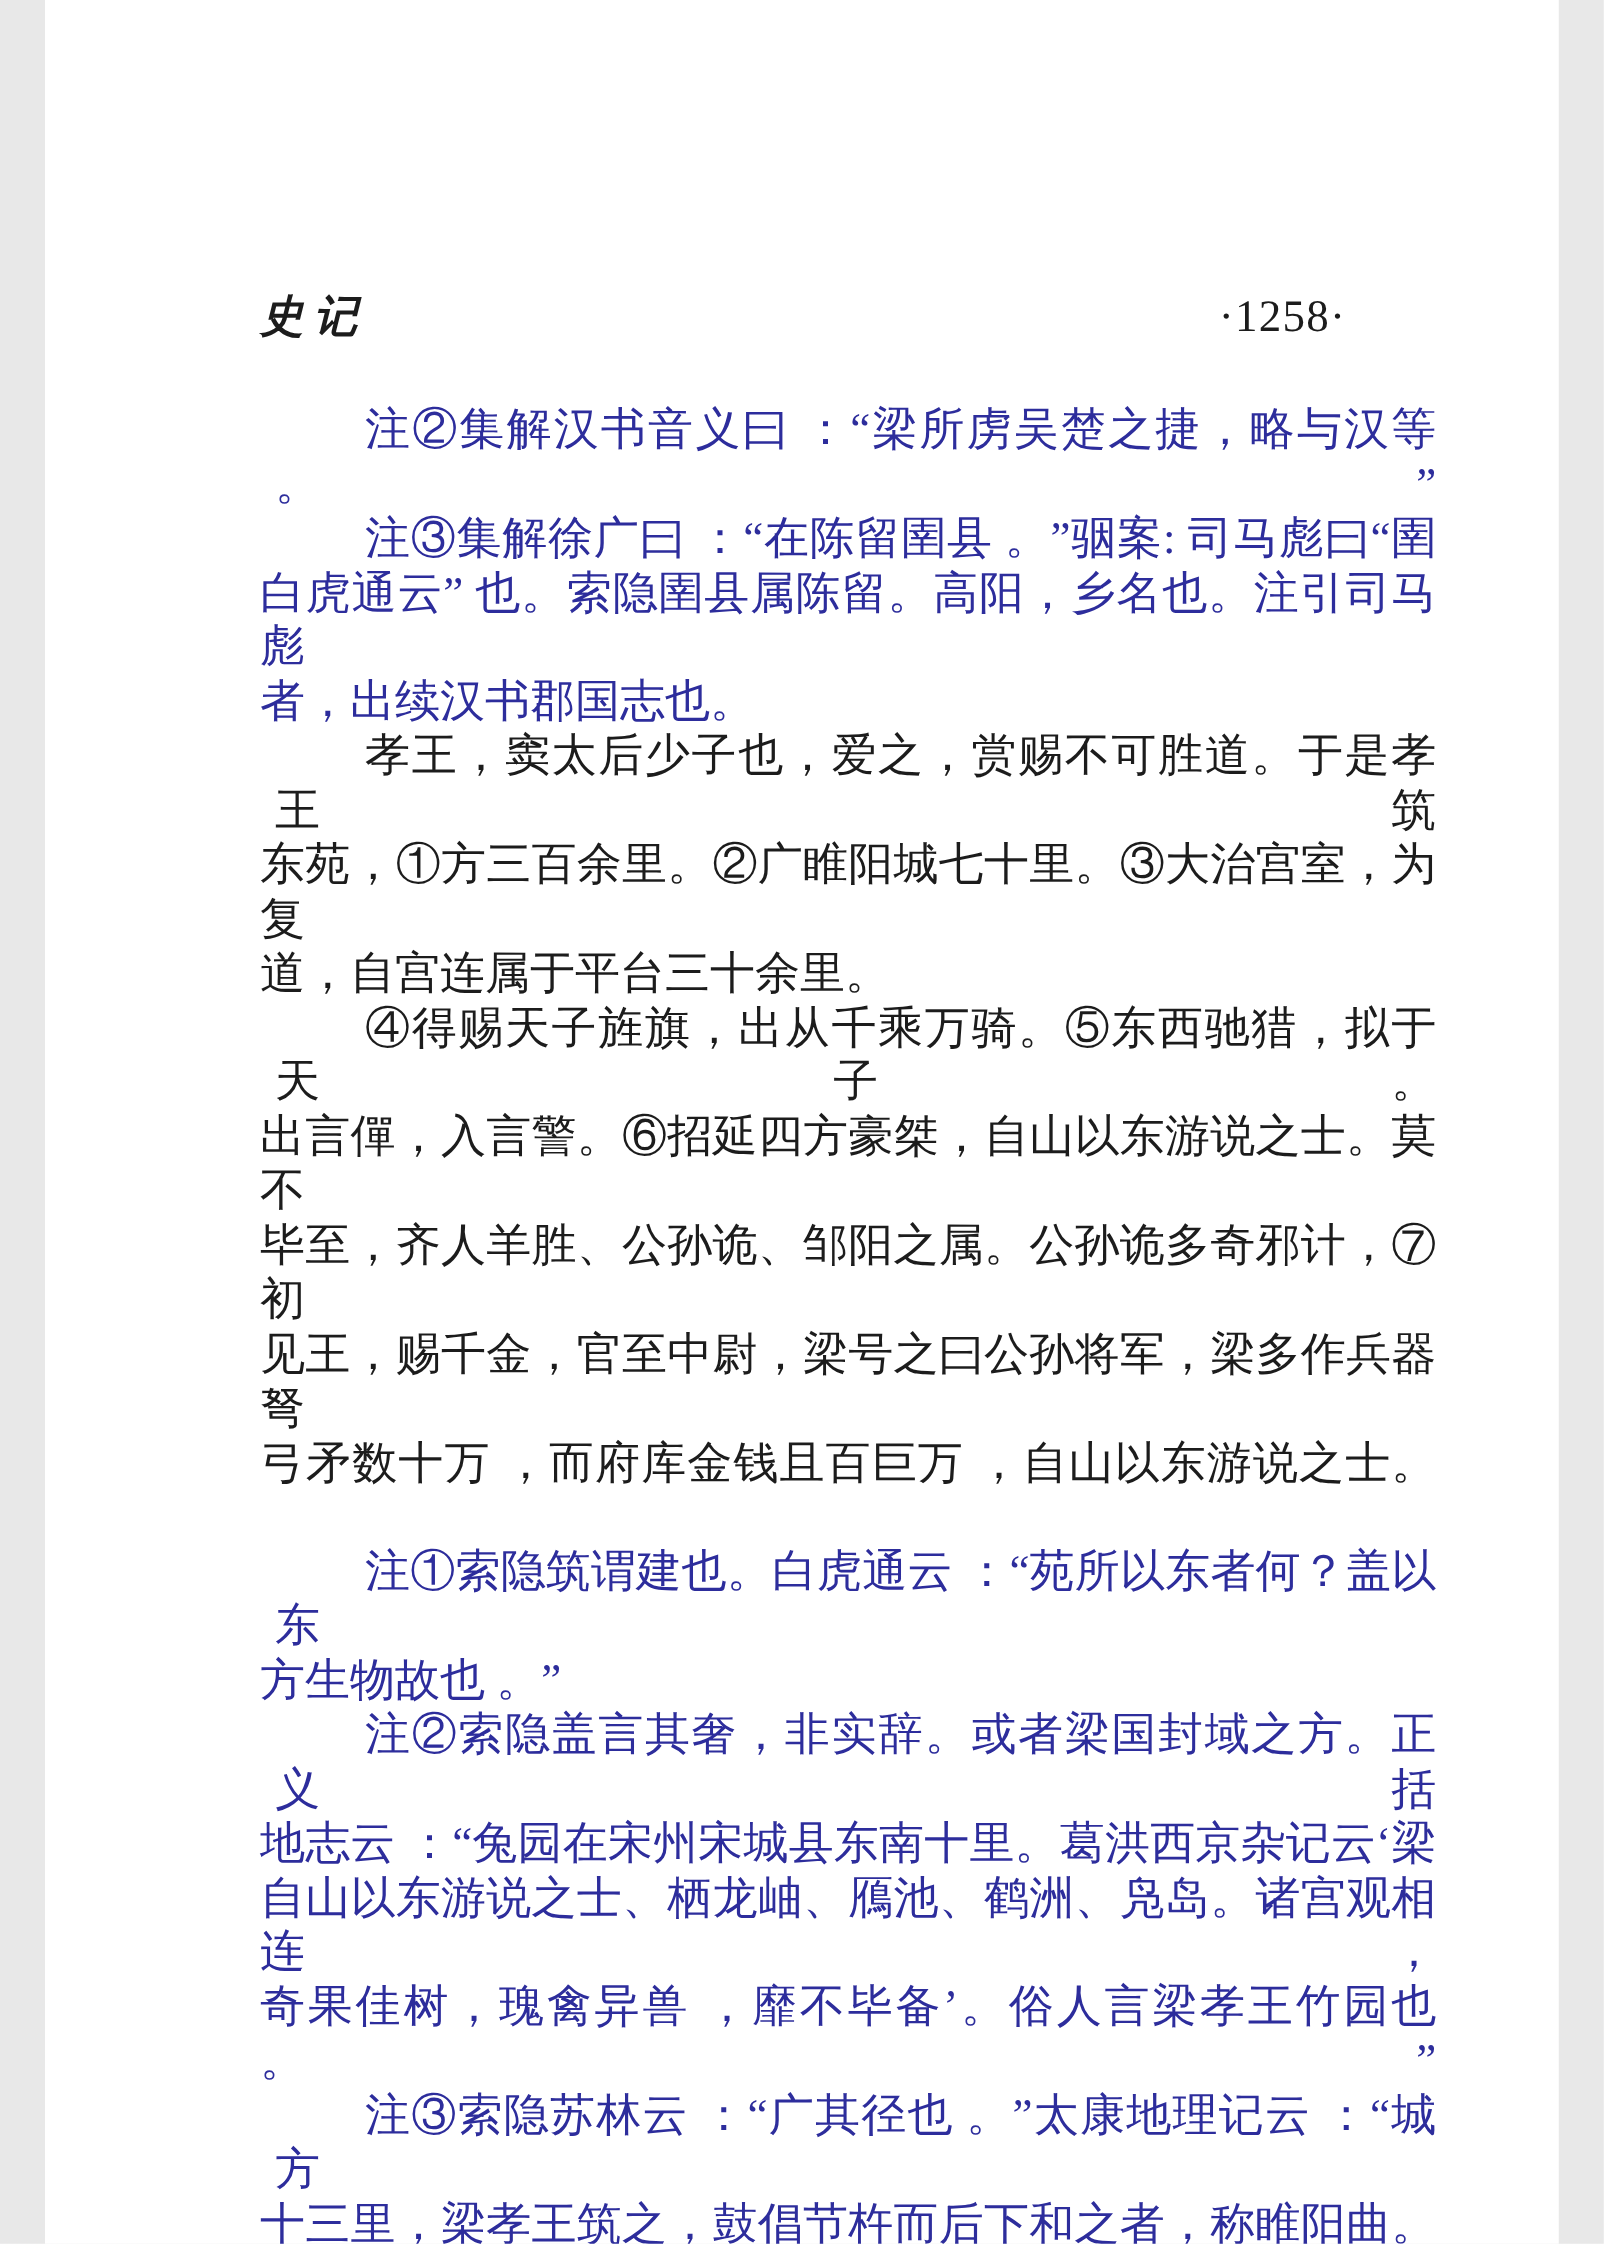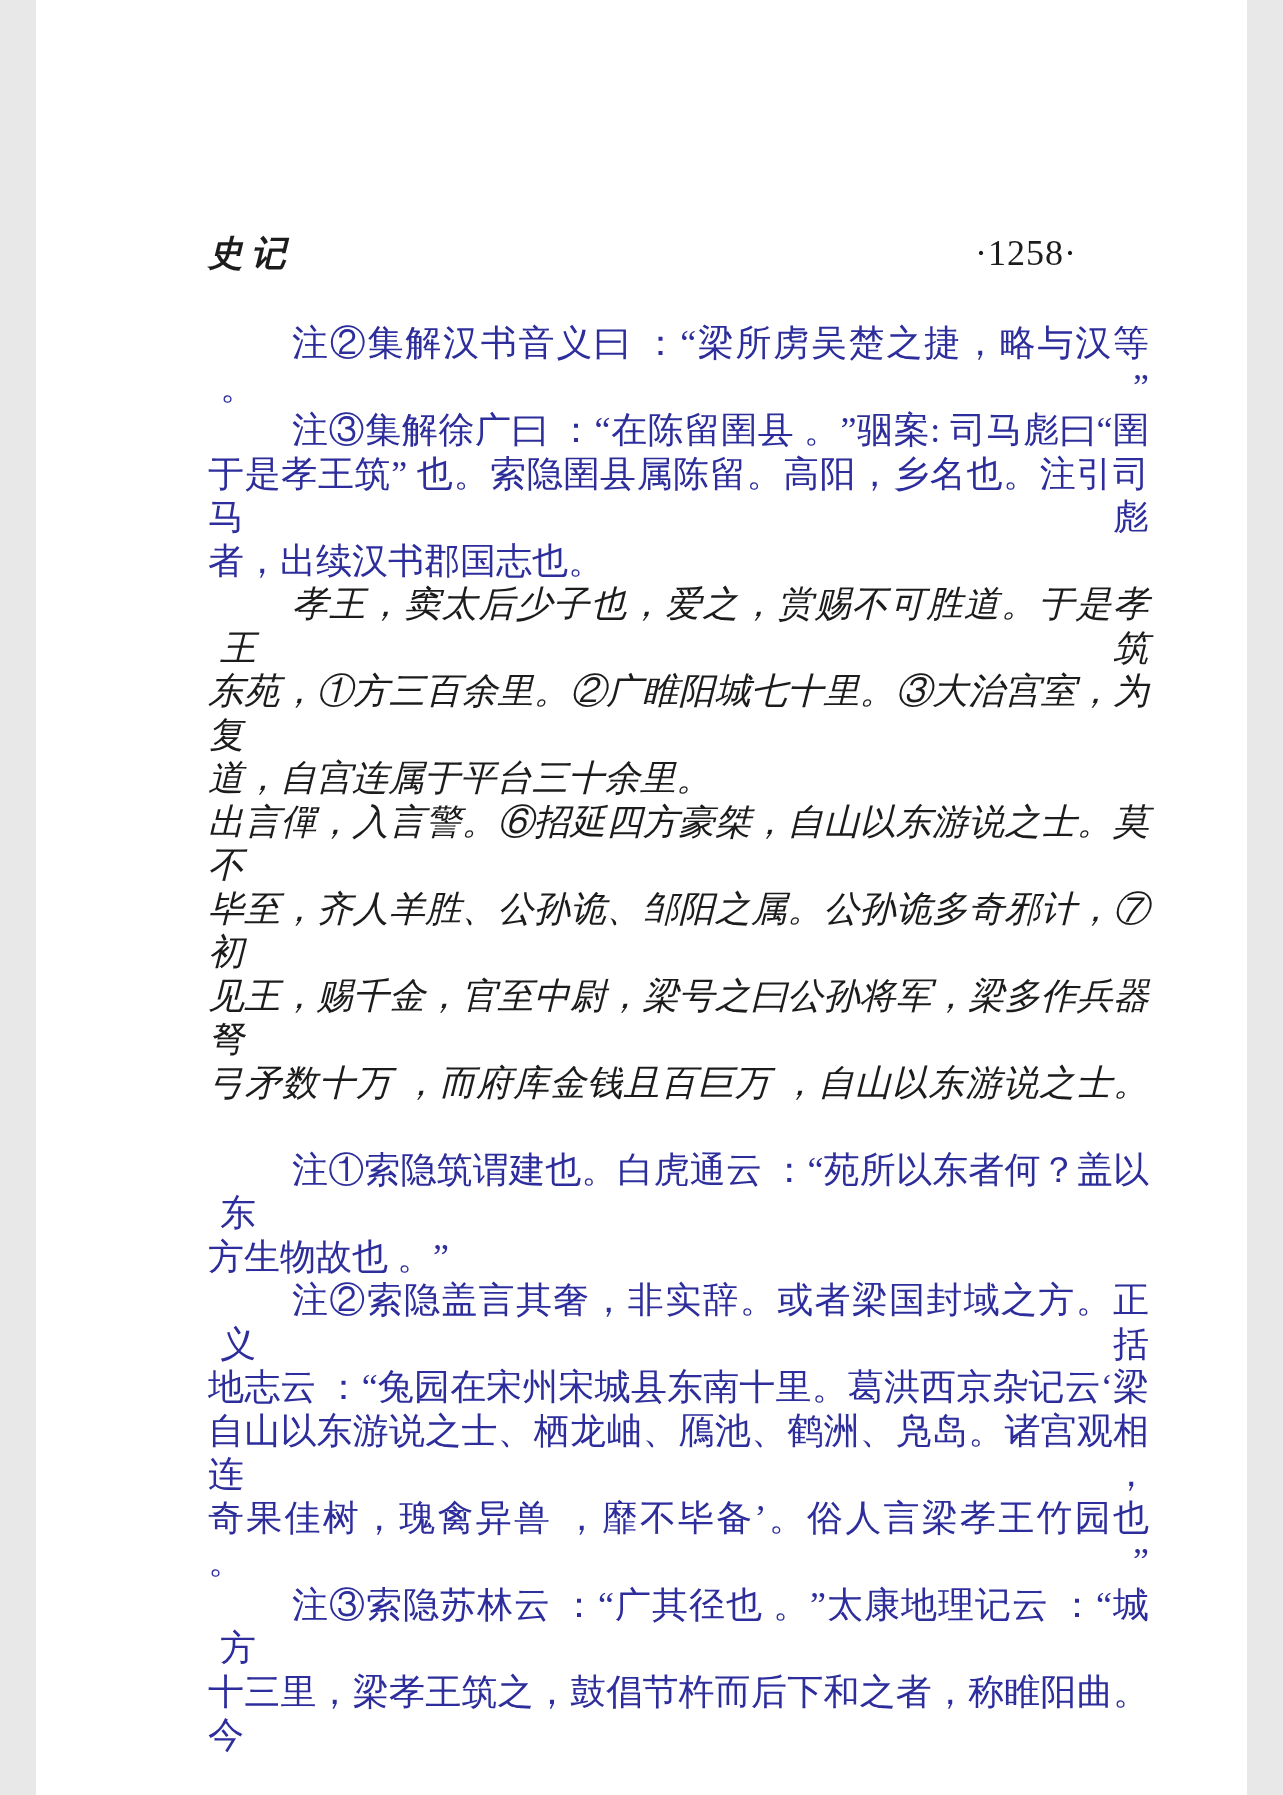--- a/index.html
+++ b/index.html
@@ -47,46 +47,47 @@
     width: 941px;
   }
   .line {
     font-size: 36px;
     line-height: 43.5px;
     min-height: 43.5px;
     white-space: normal;
     color: var(--main-color, #1c1c1c);
   }
   .line.note { color: var(--note-color, #2d2d9c); }
-  .line.main { color: var(--main-color, #1c1c1c); font-style: italic; }
+  .line.main { color: var(--main-color, #1c1c1c); }
   .line.indent { text-indent: 2em; margin-left: 12px; }
   .line.fill {
     text-align: justify;
     text-align-last: justify;
   }
   .line.blank { }
 </style>
 </head>
 <body>
 
 <div class="page">
 
   <div class="running-header">
     <span class="book-title">史记</span>
     <span class="page-number">·1258·</span>
   </div>
 
   <div class="text-body">
       <div class="line note indent fill">注②集解汉书音义曰 ：“梁所虏吴楚之捷，略与汉等 。”</div>
       <div class="line note indent fill">注③集解徐广曰 ：“在陈留圉县 。”骃案: 司马彪曰“圉</div>
-      <div class="line note fill">于是孝王筑” 也。索隐圉县属陈留。高阳，乡名也。注引司马彪</div>
+      <div class="line note fill">白虎通云” 也。索隐圉县属陈留。高阳，乡名也。注引司马彪</div>
       <div class="line note">者，出续汉书郡国志也。</div>
       <div class="line main indent fill">孝王，窦太后少子也，爱之，赏赐不可胜道。于是孝王筑</div>
       <div class="line main fill">东苑，①方三百余里。②广睢阳城七十里。③大治宫室，为复</div>
       <div class="line main">道，自宫连属于平台三十余里。</div>
+      <div class="line main indent fill">④得赐天子旌旗，出从千乘万骑。⑤东西驰猎，拟于天子。</div>
       <div class="line main fill">出言僤，入言警。⑥招延四方豪桀，自山以东游说之士。莫不</div>
       <div class="line main fill">毕至，齐人羊胜、公孙诡、邹阳之属。公孙诡多奇邪计，⑦初</div>
       <div class="line main fill">见王，赐千金，官至中尉，梁号之曰公孙将军，梁多作兵器弩</div>
       <div class="line main fill">弓矛数十万 ，而府库金钱且百巨万 ，自山以东游说之士。</div>
       <div class="line note blank"></div>
       <div class="line note indent fill">注①索隐筑谓建也。白虎通云 ：“苑所以东者何？盖以东</div>
       <div class="line note">方生物故也 。”</div>
       <div class="line note indent fill">注②索隐盖言其奢，非实辞。或者梁国封域之方。正义括</div>
       <div class="line note fill">地志云 ：“兔园在宋州宋城县东南十里。葛洪西京杂记云‘梁</div>
       <div class="line note fill">自山以东游说之士、栖龙岫、鴈池、鹤洲、凫岛。诸宫观相连，</div>

